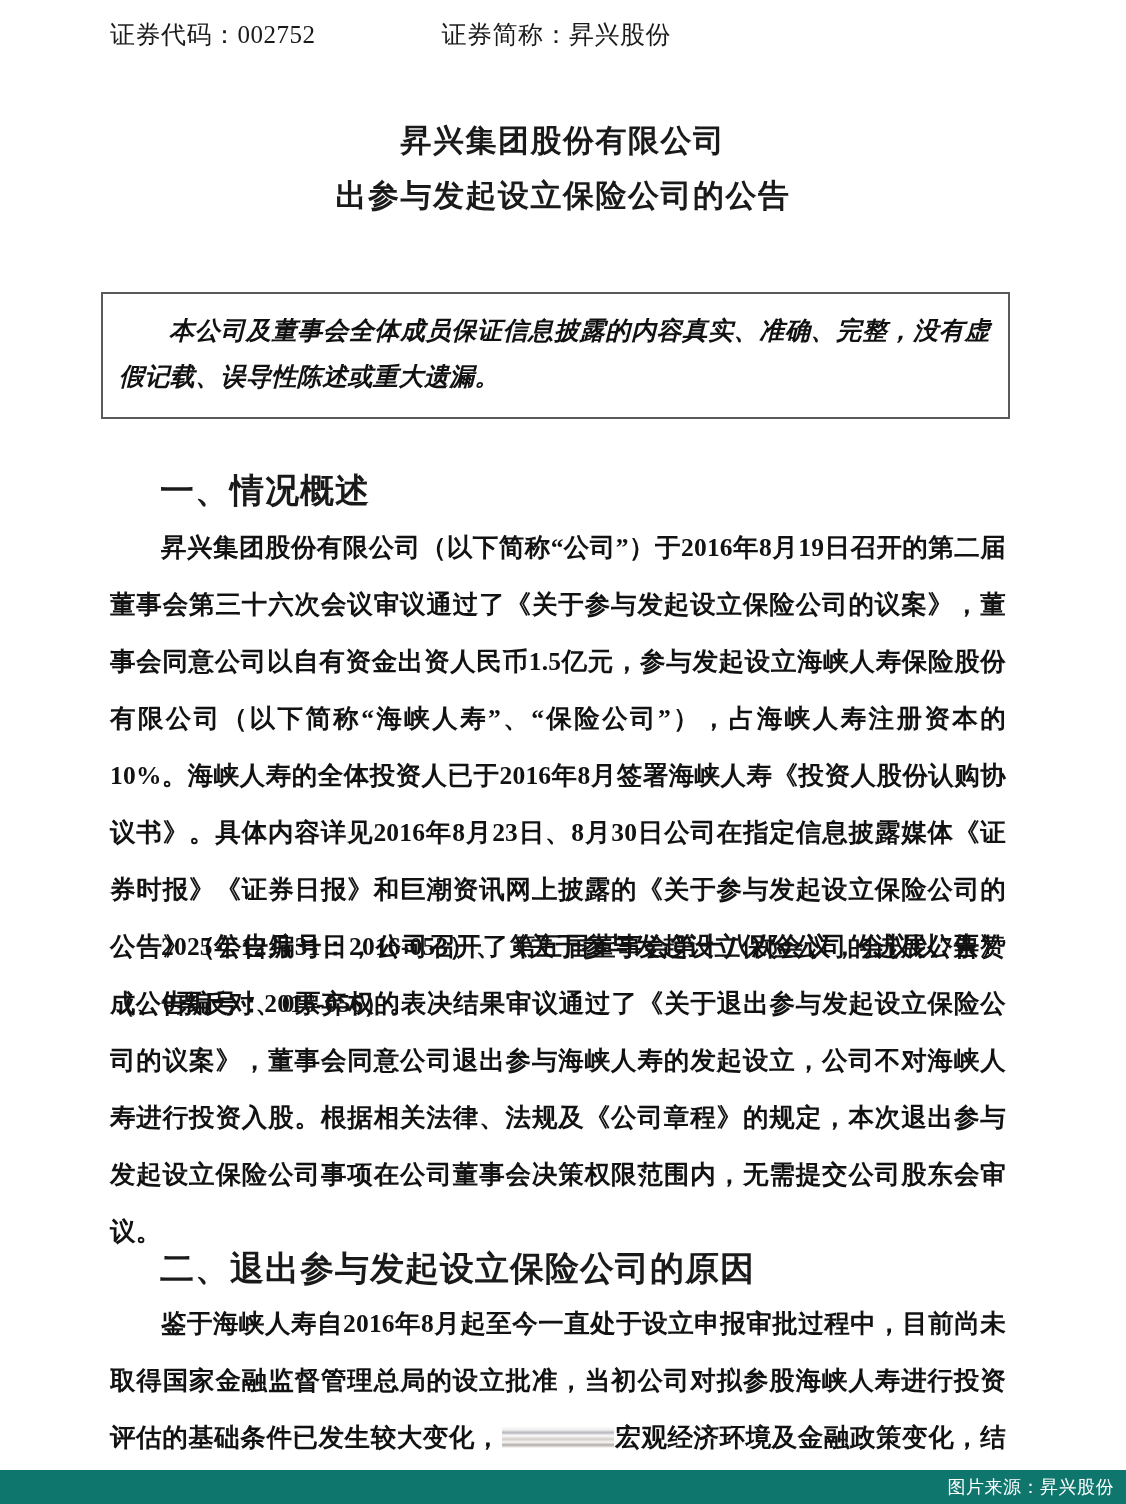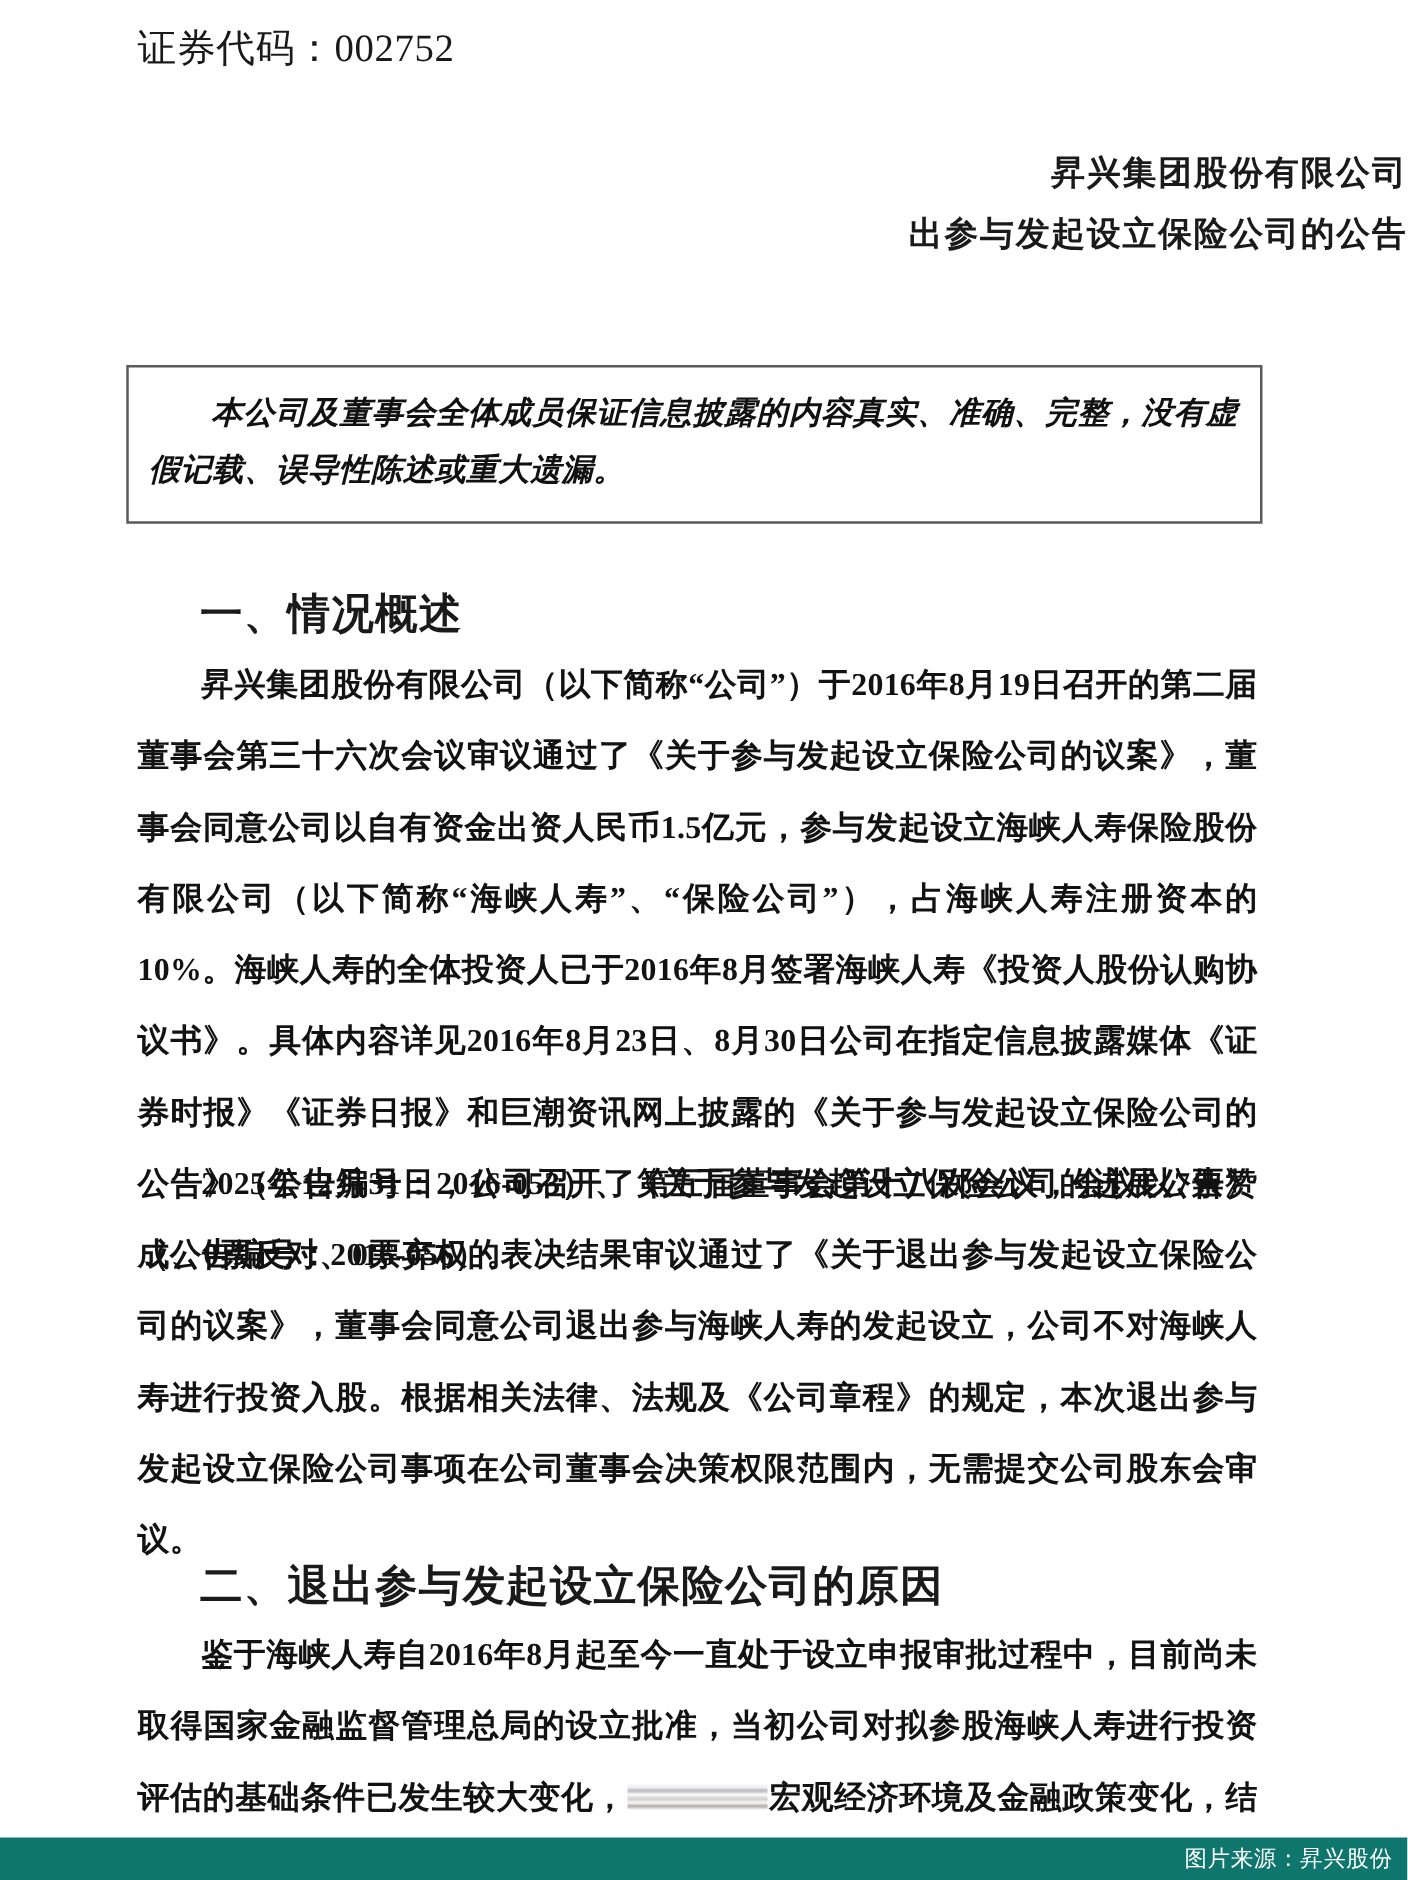--- a/index.html
+++ b/index.html
@@ -24,41 +24,40 @@
   }
 
   
   .header-row {
     position: absolute;
     top: 18px;
     left: 110px;
     width: 900px;
     display: flex;
     align-items: baseline;
-    font-size: 31px;
+    font-size: 25px;
     letter-spacing: 0.5px;
     white-space: nowrap;
   }
   .header-code { }
   .header-name { margin-left: 126px; }
 
   
   .title-block {
     position: absolute;
     top: 120px;
     left: 0;
     width: 1126px;
     text-align: center;
   }
   .title-line {
-    font-size: 27px;
+    font-size: 31px;
     font-weight: bold;
     letter-spacing: 1.5px;
     line-height: 1.38;
-    text-align: right;
   }
   .title-line.second {
     margin-top: 12px;
   }
 
   
   .disclaimer-box {
     position: absolute;
     top: 292px;
     left: 101px;
@@ -150,20 +149,21 @@
     font-family: "Liberation Sans", "DejaVu Sans", sans-serif;
   }
 </style>
 </head>
 <body>
 
 <div class="page">
 
   <div class="header-row">
     <span class="header-code">证券代码：002752</span>
+    <span class="header-name">证券简称：昇兴股份</span>
   </div>
 
   <div class="title-block">
     <div class="title-line">昇兴集团股份有限公司</div>
     <div class="title-line second">出参与发起设立保险公司的公告</div>
   </div>
 
   <div class="disclaimer-box">
     <div class="disclaimer-text">本公司及董事会全体成员保证信息披露的内容真实、准确、完整，没有虚假记载、误导性陈述或重大遗漏。</div>
   </div>

